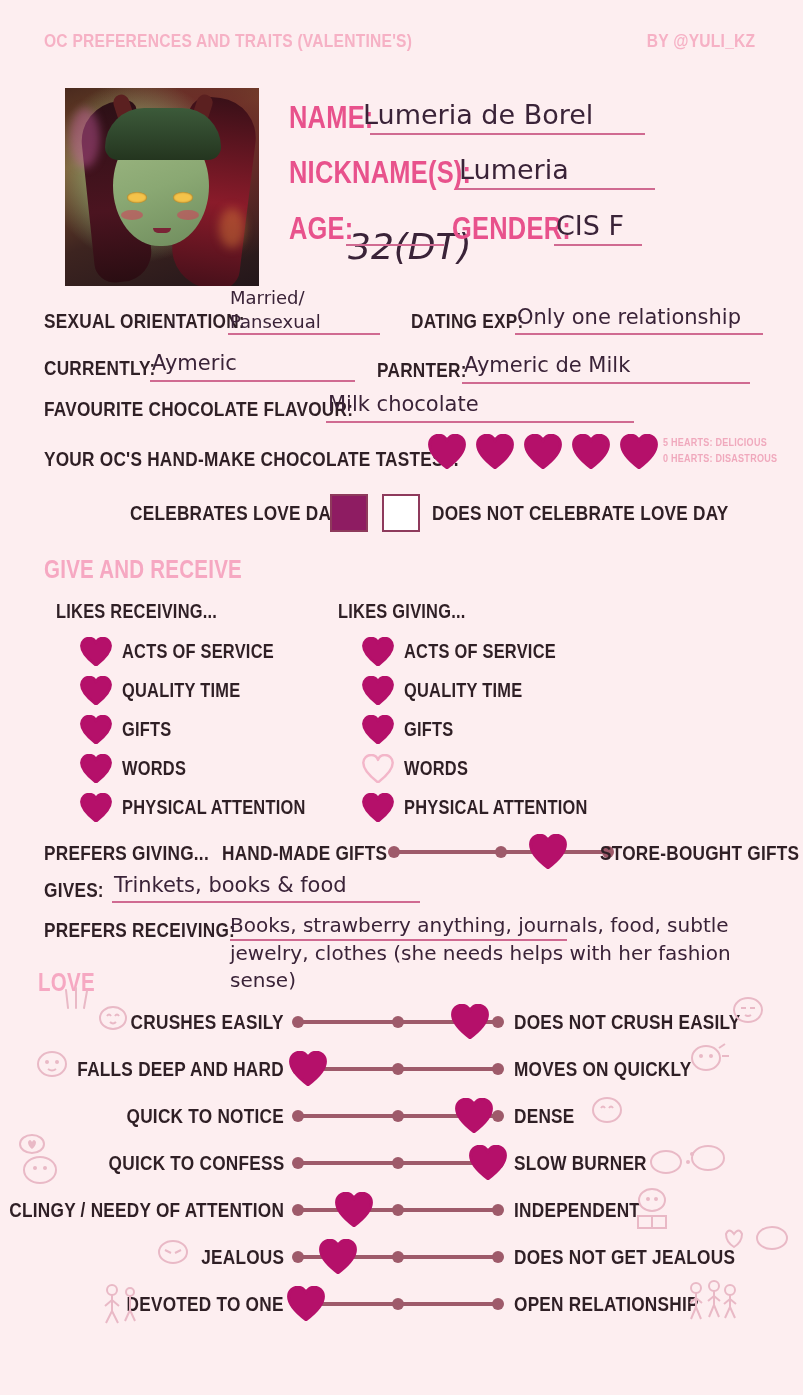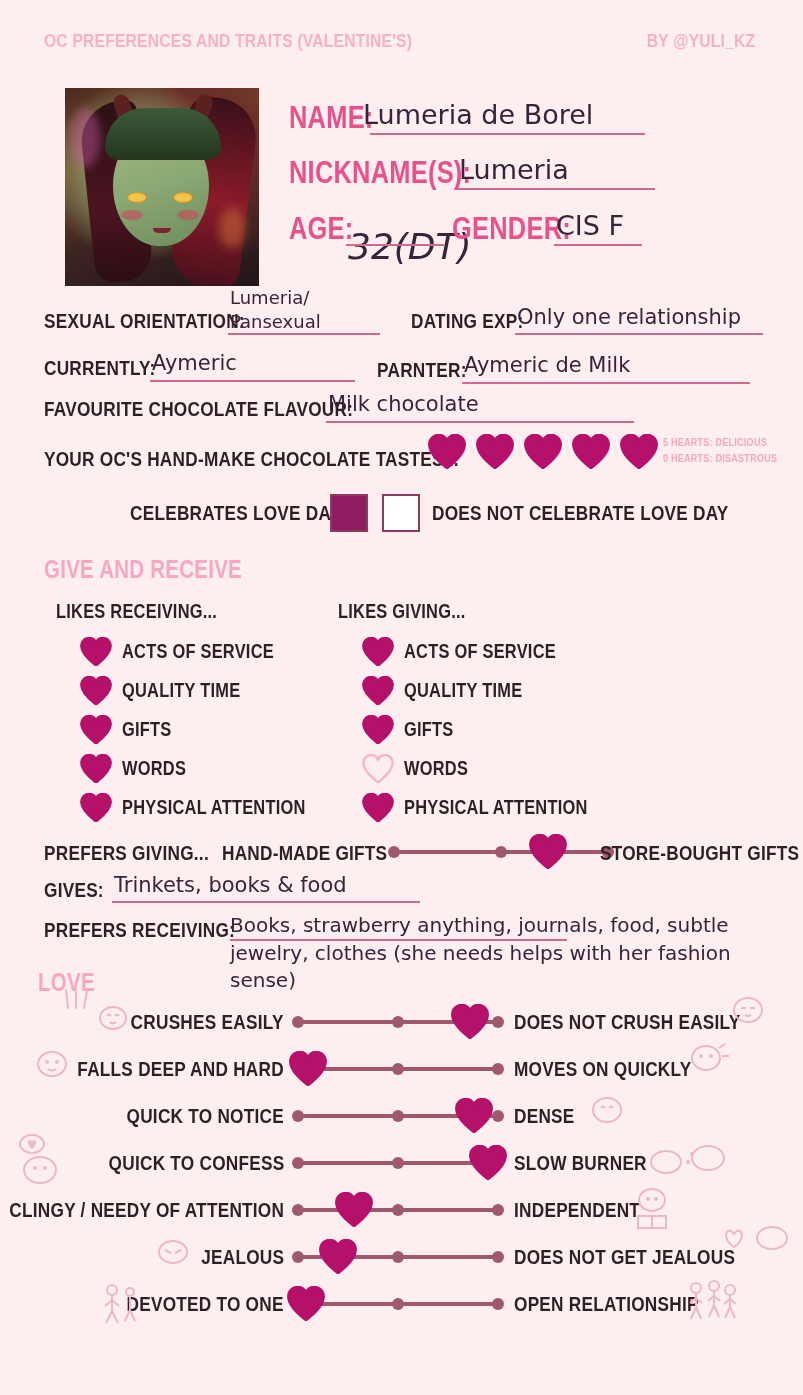--- a/index.html
+++ b/index.html
@@ -133,21 +133,21 @@
 
 <div class="hd lbl" style="position:absolute;left:289px;top:211px;font-size:31px;">AGE:</div>
 <div class="val" style="left:348px;top:226px;font-size:36px;font-style:italic;">32(DT)</div>
 <div class="line" style="left:346px;top:244px;width:98px;"></div>
 
 <div class="hd lbl" style="position:absolute;left:452px;top:211px;font-size:31px;">GENDER:</div>
 <div class="val" style="left:556px;top:210px;font-size:27px;">CIS F</div>
 <div class="line" style="left:554px;top:244px;width:88px;"></div>
 
 <div class="hd lbl-dark" style="position:absolute;left:44px;top:309px;font-size:21px;">SEXUAL ORIENTATION:</div>
-<div class="val" style="left:230px;top:287px;font-size:18px;">Lumeria/</div>
+<div class="val" style="left:230px;top:287px;font-size:18px;">Married/</div>
 <div class="val" style="left:230px;top:311px;font-size:18px;">Pansexual</div>
 <div class="line" style="left:228px;top:333px;width:152px;"></div>
 
 <div class="hd lbl-dark" style="position:absolute;left:411px;top:309px;font-size:21px;">DATING EXP:</div>
 <div class="val" style="left:517px;top:305px;font-size:21px;">Only one relationship</div>
 <div class="line" style="left:515px;top:333px;width:248px;"></div>
 
 <div class="hd lbl-dark" style="position:absolute;left:44px;top:356px;font-size:21px;">CURRENTLY:</div>
 <div class="val" style="left:152px;top:351px;font-size:21px;">Aymeric</div>
 <div class="line" style="left:150px;top:380px;width:205px;"></div>

